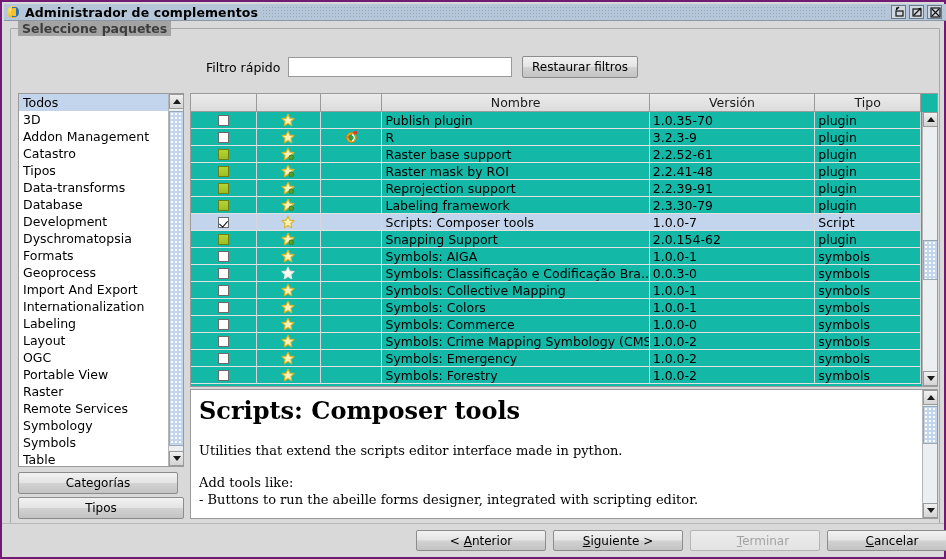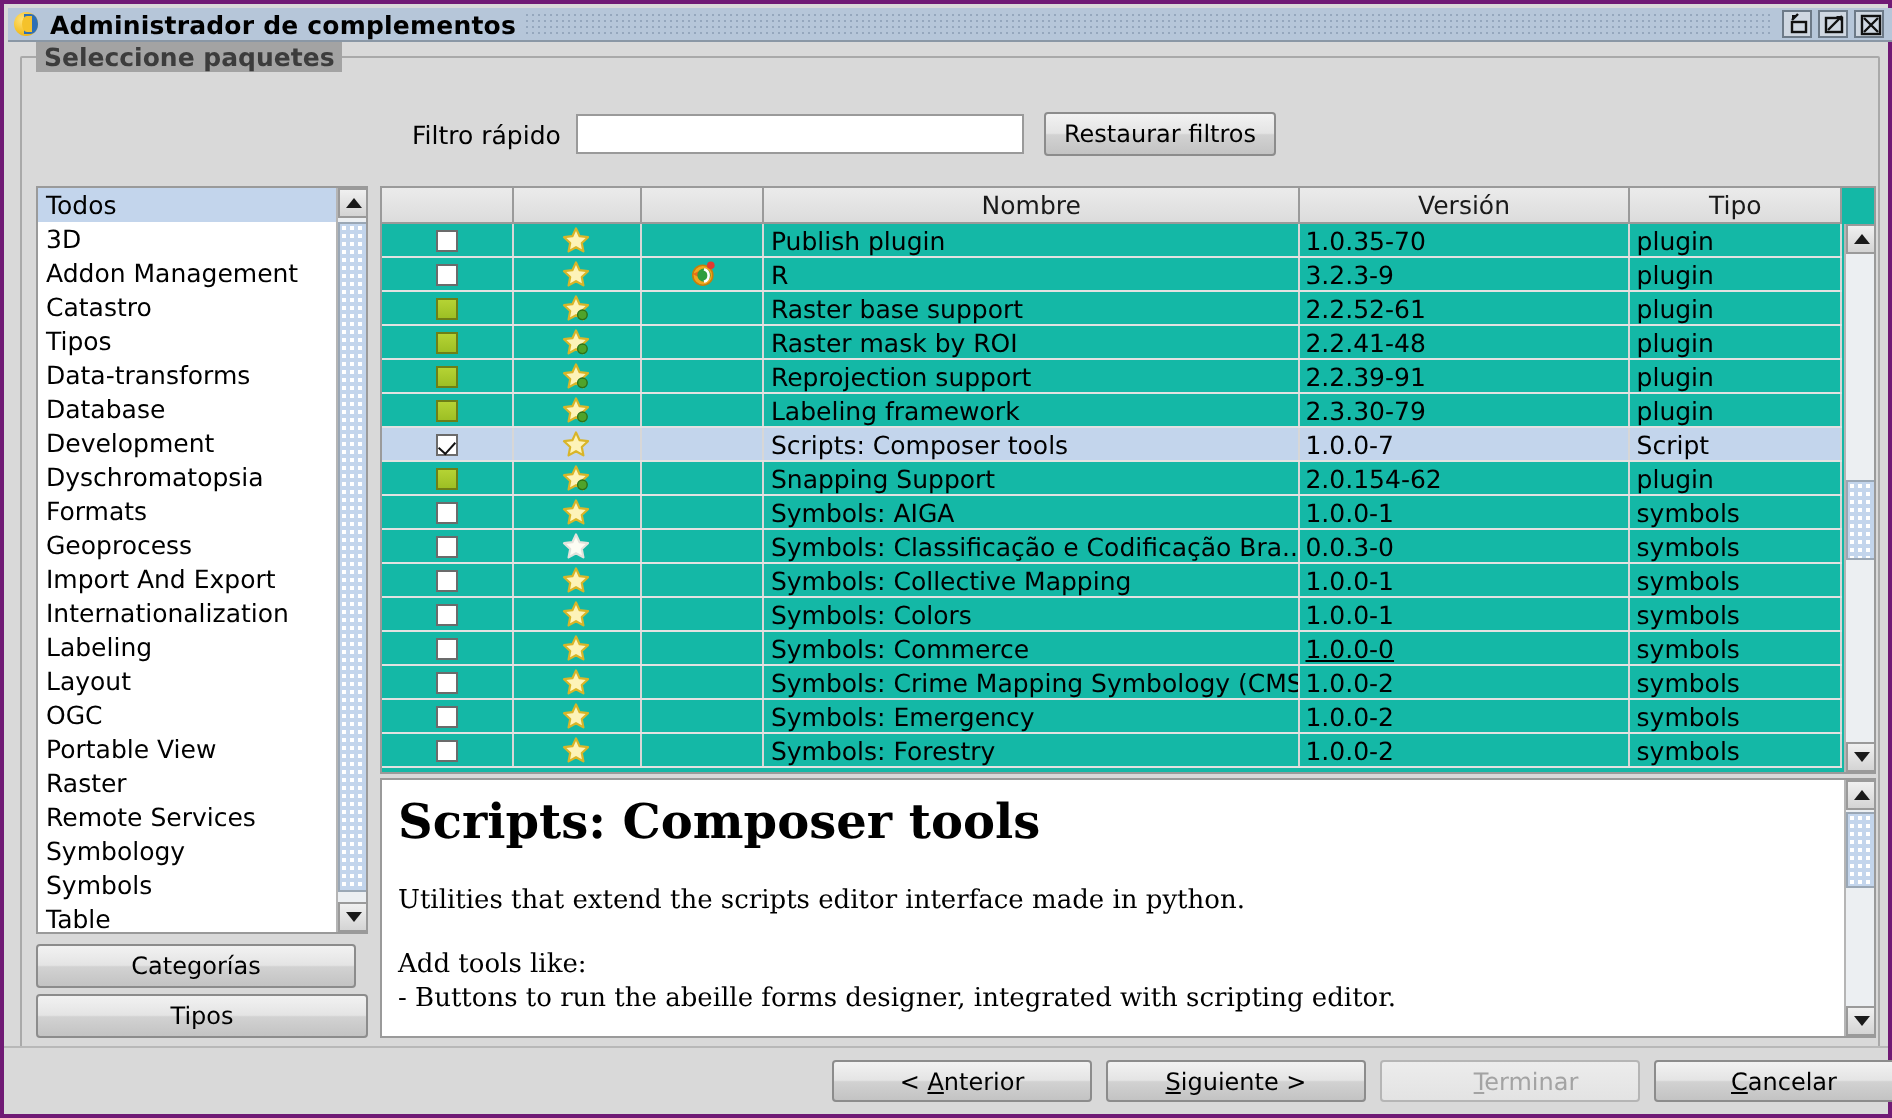--- a/index.html
+++ b/index.html
@@ -468,21 +468,21 @@
           <div class="td center" style="width: 66px;">
             <span class="cbox"></span>
           </div>
           <div class="td center" style="width: 64px;">
             <svg class="star" viewBox="0 0 14 14">
               <polygon points="7,1.2 8.8,5.1 13,5.6 9.9,8.5 10.7,12.7 7,10.6 3.3,12.7 4.1,8.5 1,5.6 5.2,5.1" fill="#fdf3b8" stroke="#d9b528" stroke-width="1.1" stroke-linejoin="round"></polygon>
             </svg>
           </div>
           <div class="td center" style="width: 62px;"></div>
           <div class="td" style="width: 268px;">Symbols: Commerce</div>
-          <div class="td" style="width: 166px; text-decoration: underline;">1.0.0-0</div>
+          <div class="td" style="width: 166px;">1.0.0-0</div>
           <div class="td" style="width: 106px;">symbols</div>
         </div>
         <div class="trow">
           <div class="td center" style="width: 66px;">
             <span class="cbox"></span>
           </div>
           <div class="td center" style="width: 64px;">
             <svg class="star" viewBox="0 0 14 14">
               <polygon points="7,1.2 8.8,5.1 13,5.6 9.9,8.5 10.7,12.7 7,10.6 3.3,12.7 4.1,8.5 1,5.6 5.2,5.1" fill="#fdf3b8" stroke="#d9b528" stroke-width="1.1" stroke-linejoin="round"></polygon>
             </svg>

